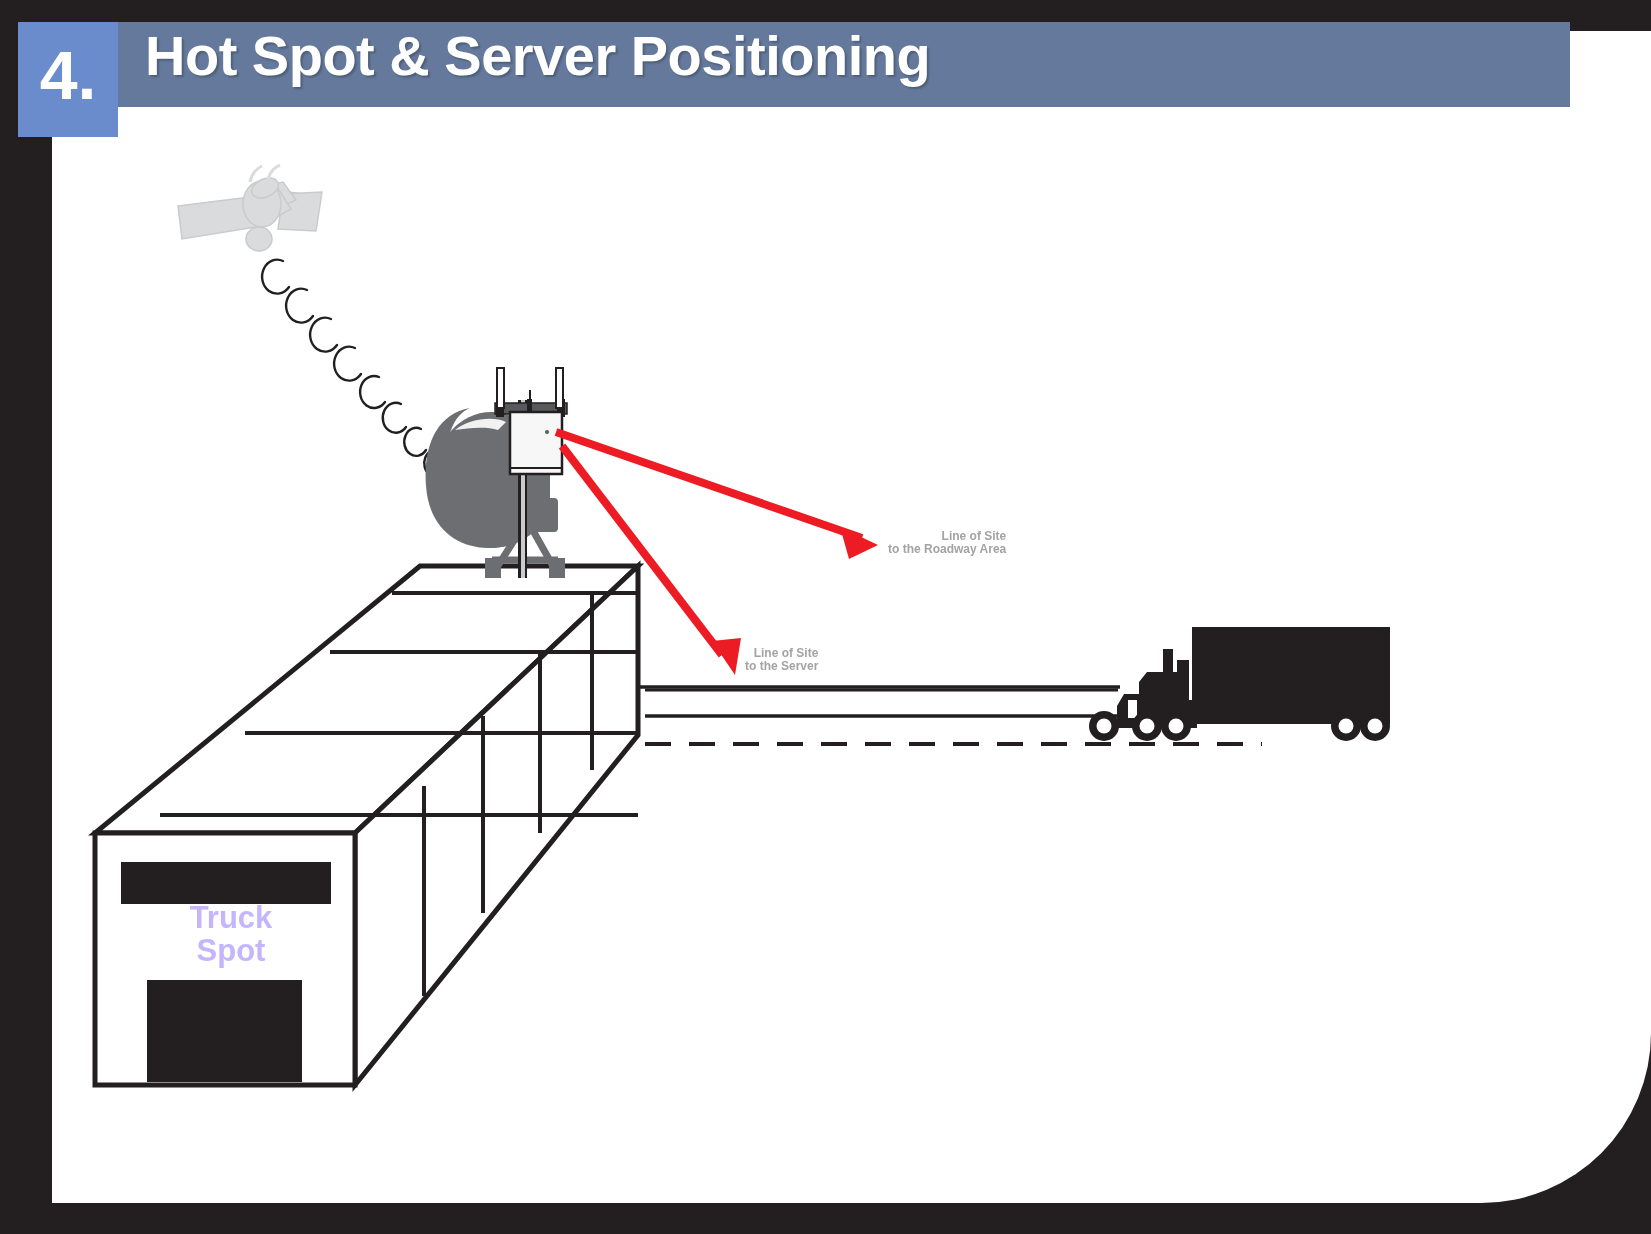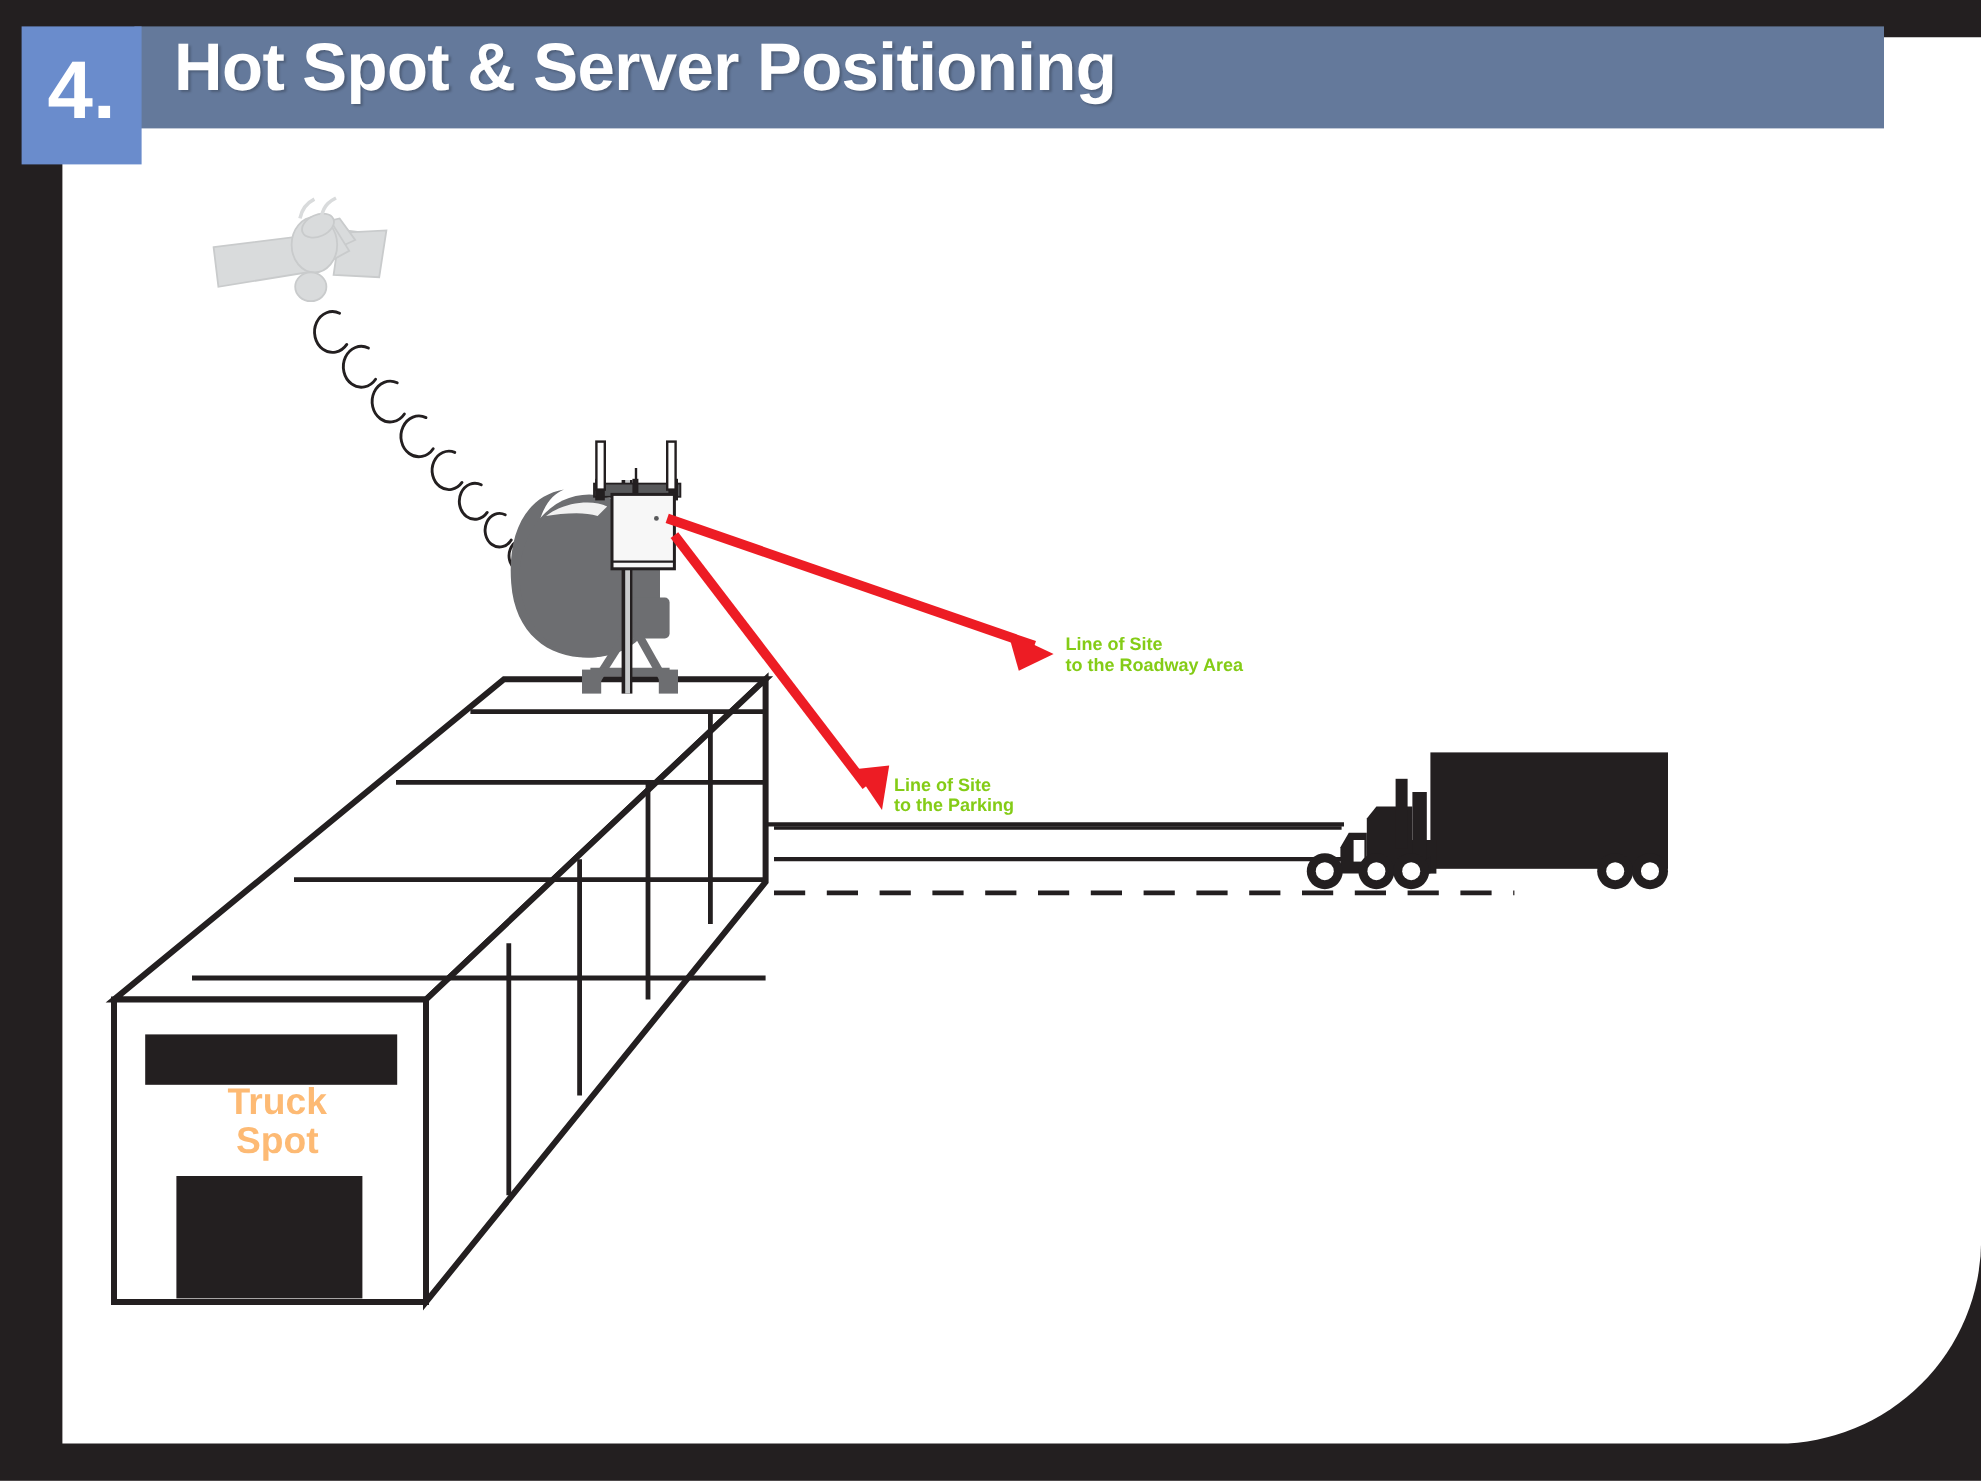--- a/index.html
+++ b/index.html
@@ -54,33 +54,33 @@
     font-weight:bold;
     line-height:1;
     padding-bottom:10px;
     box-sizing:border-box;
   }
 
   #art{position:absolute;left:0;top:0;width:1651px;height:1234px;z-index:6;pointer-events:none;}
 
   .lbl{
     position:absolute;
-    color:#84cc16;
-    font-size:15px;
+    color:#a3a3a3;
+    font-size:12px;
     font-weight:bold;
     line-height:1.12;
-    text-align:left;
+    text-align:right;
     z-index:9;
     white-space:nowrap;
   }
   #lbl-park{left:888px;top:530px;}
   #lbl-road{left:745px;top:647px;}
   #lbl-truckstop{
     position:absolute;left:118px;top:902px;width:226px;
-    text-align:center;color:#fdba74;
+    text-align:center;color:#c4b5fd;
     font-size:31px;font-weight:bold;line-height:1.05;z-index:9;
   }
 </style>
 </head>
 <body>
 
 <div id="stage">
 
   <div id="page"></div>
 
@@ -229,21 +229,21 @@
 
   </svg>
 
   <div class="lbl" id="lbl-park">
     <div>Line of Site</div>
     <div>to the Roadway Area</div>
   </div>
 
   <div class="lbl" id="lbl-road">
     <div>Line of Site</div>
-    <div>to the Parking</div>
+    <div>to the Server</div>
   </div>
 
   <div id="lbl-truckstop">
     <div>Truck</div>
     <div>Spot</div>
   </div>
 
 </div>
 
 </body></html>

